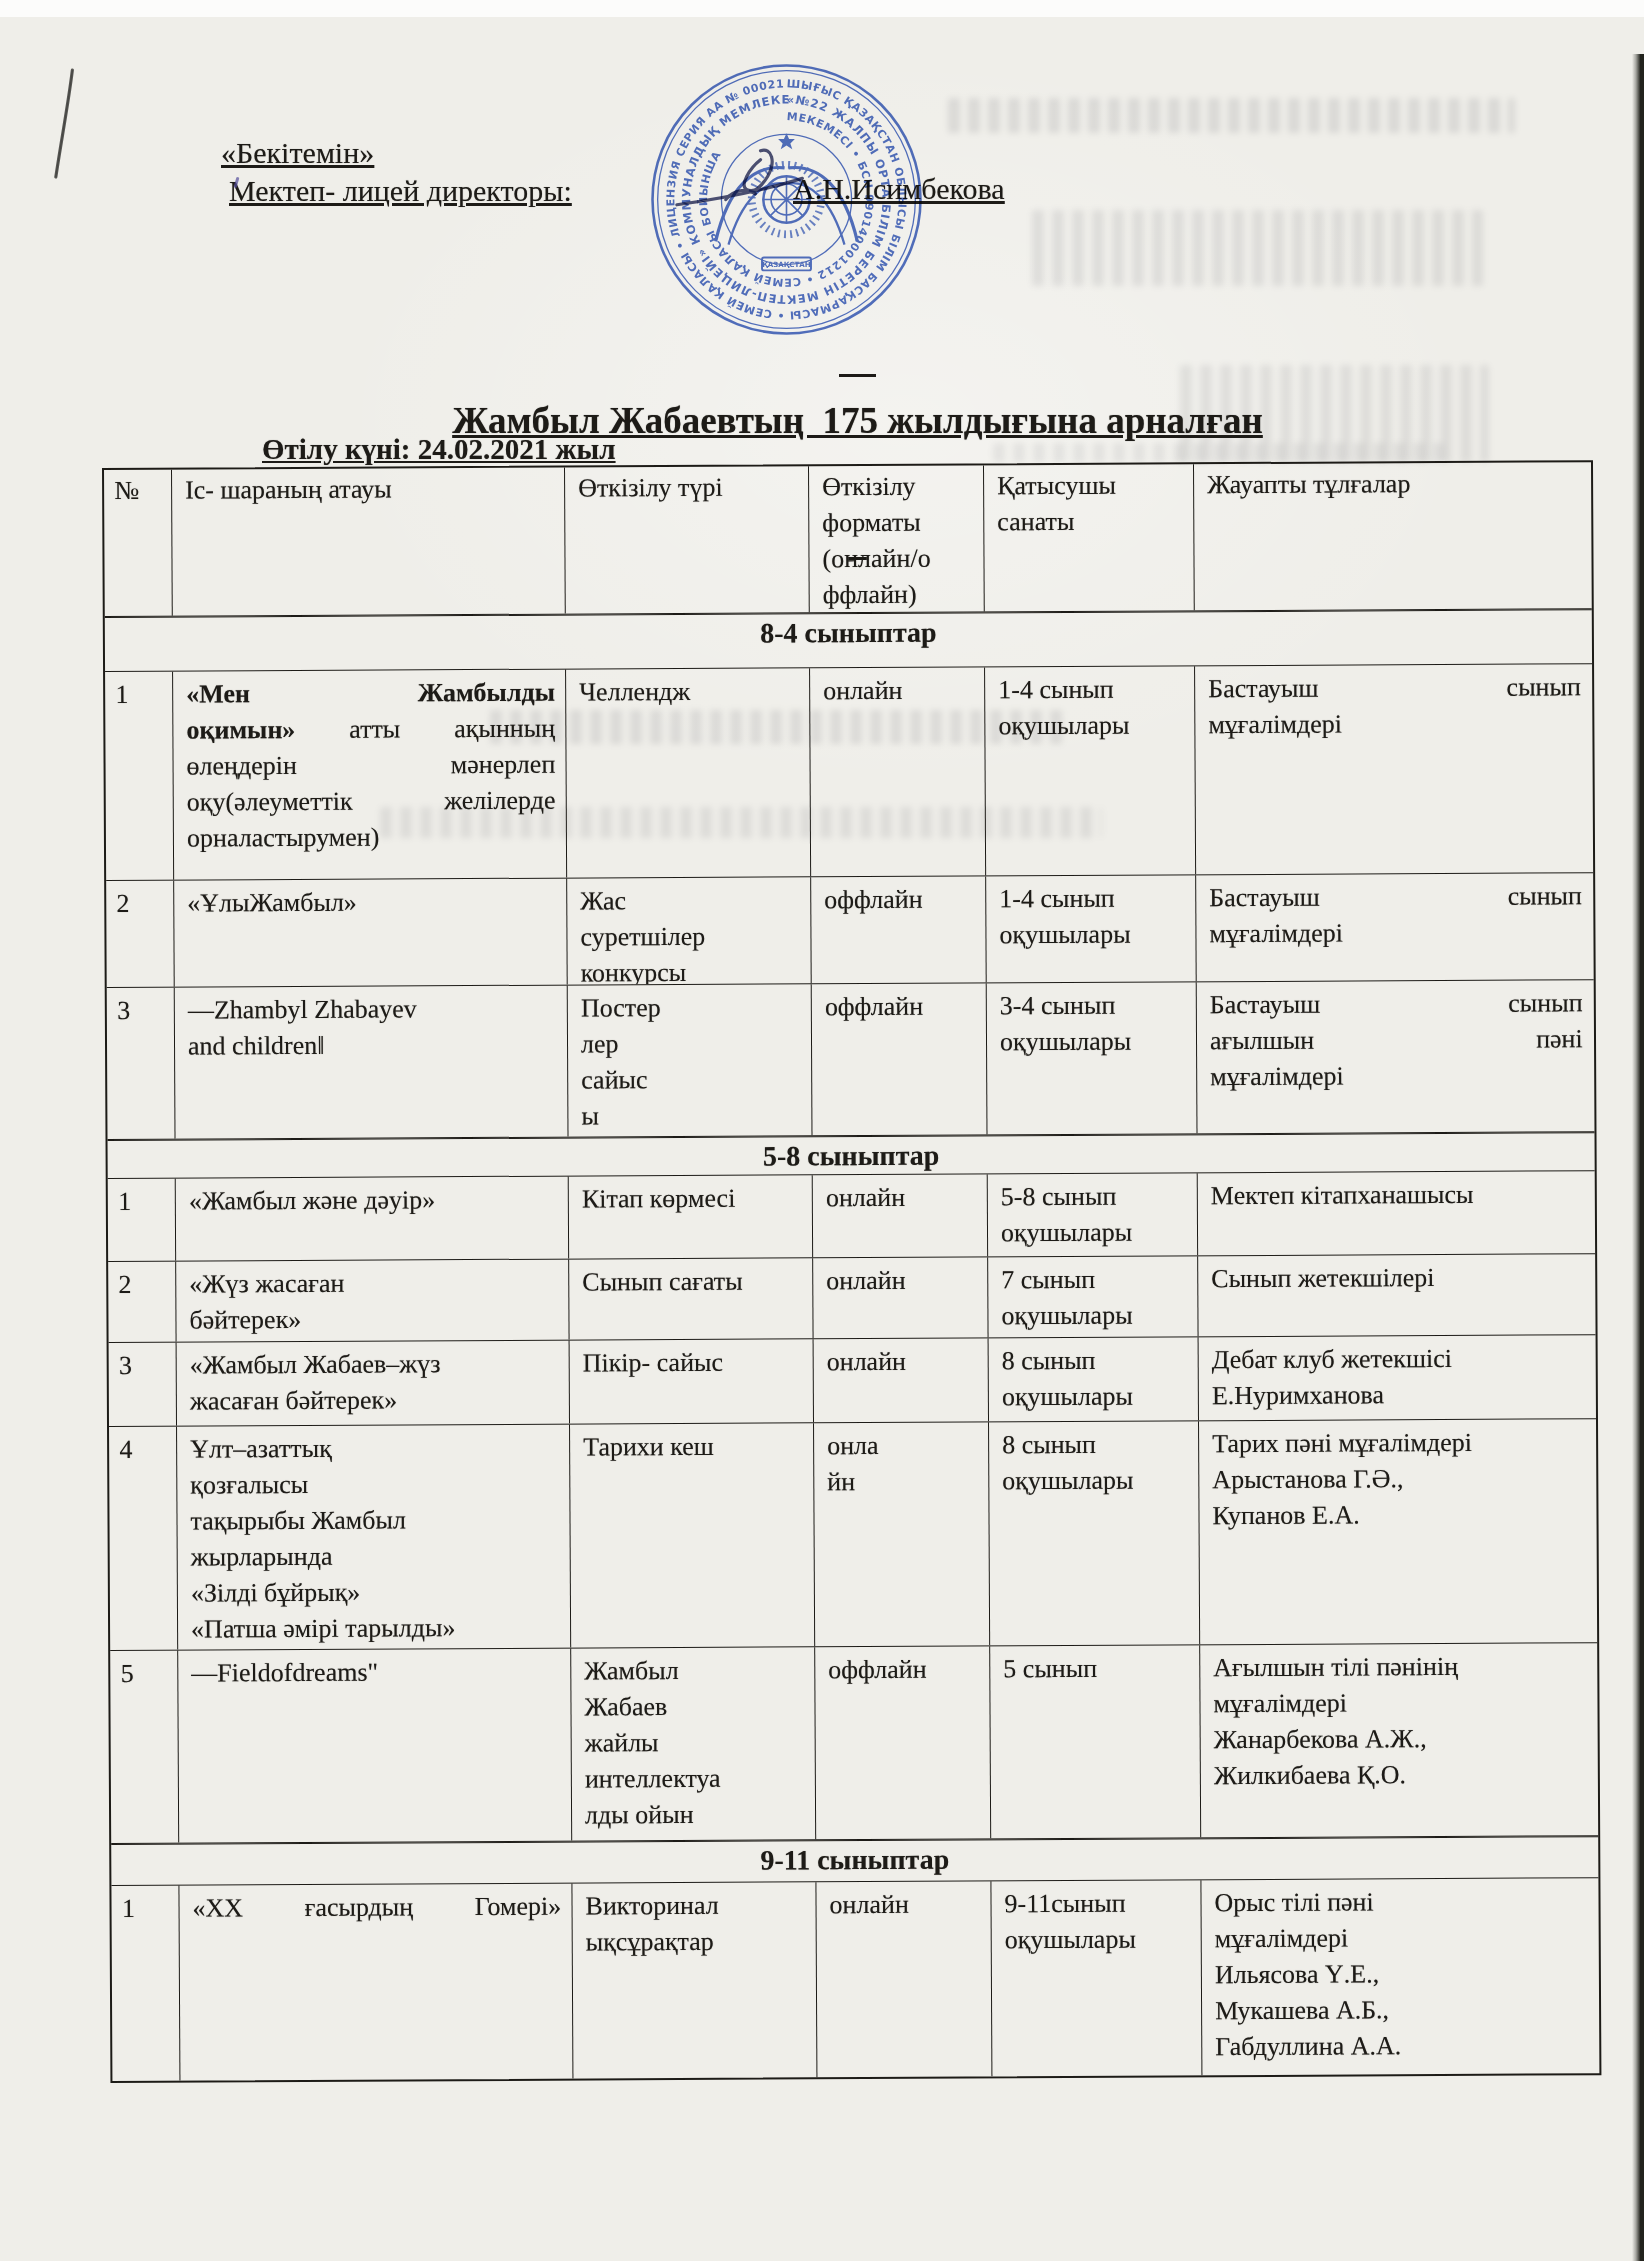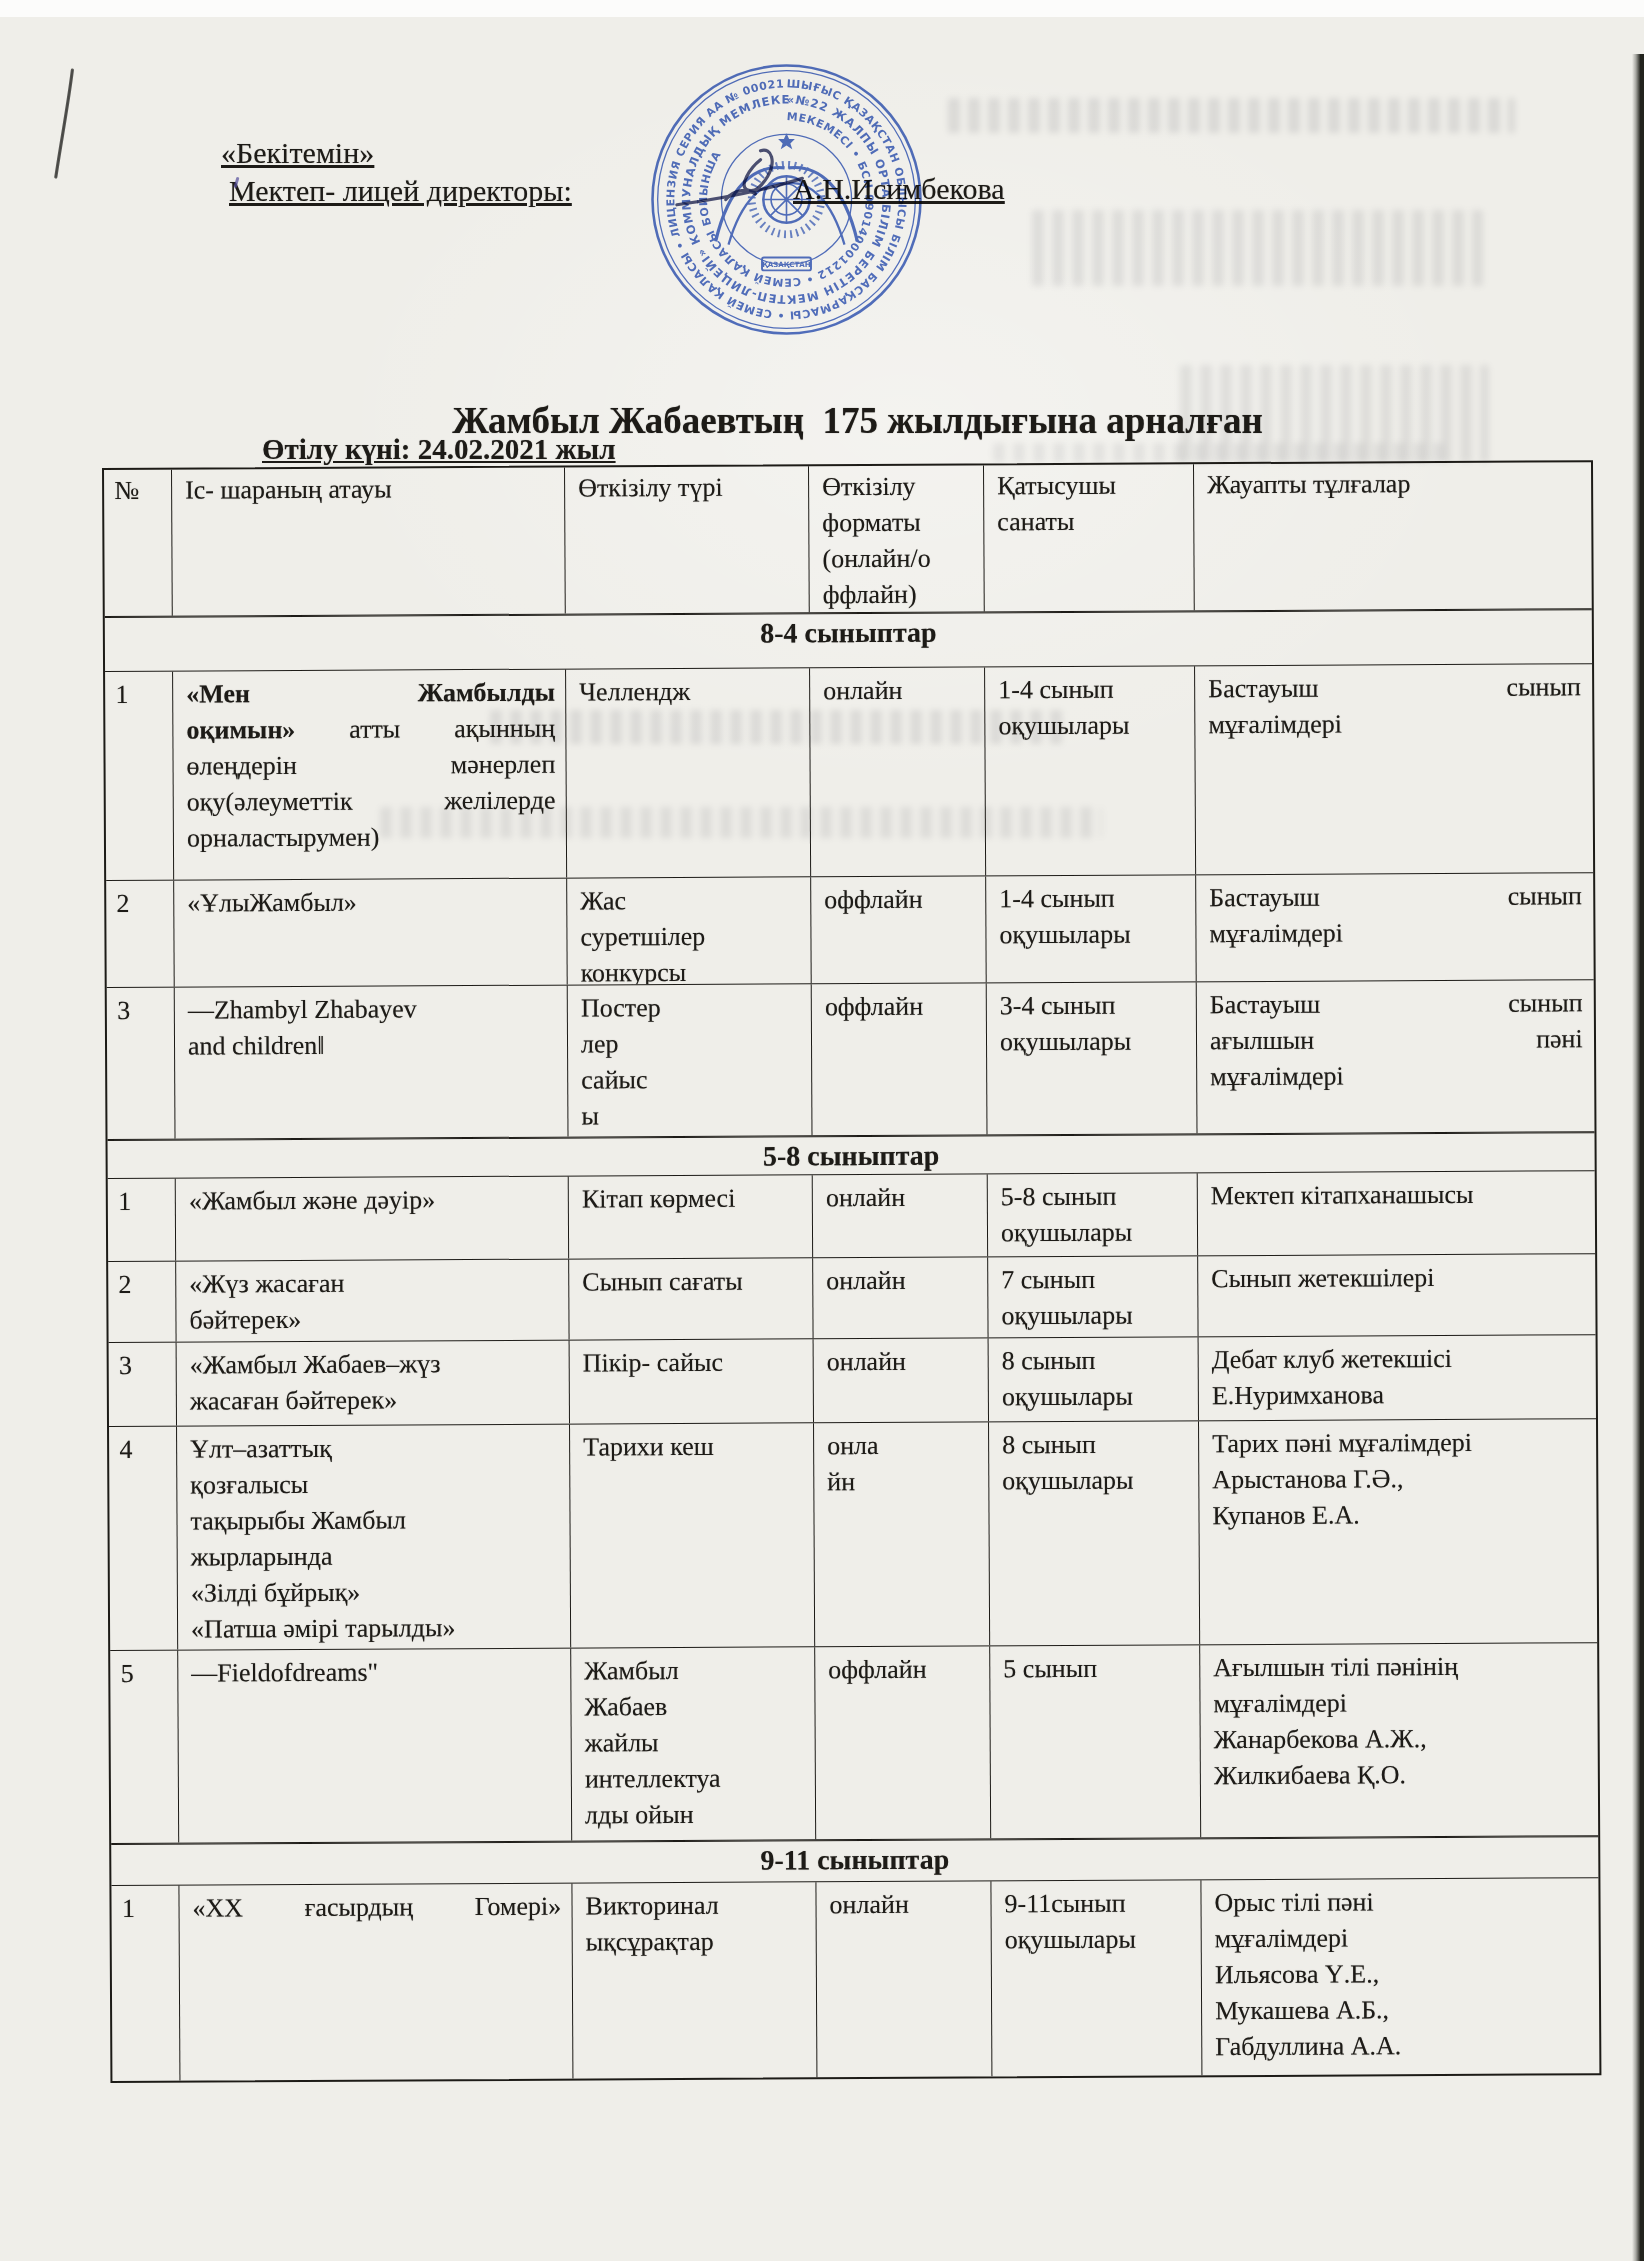--- a/index.html
+++ b/index.html
@@ -21,20 +21,21 @@
     background:linear-gradient(90deg, rgba(32,33,27,0), rgba(32,33,27,.35) 30%, #22231d 65%);
   }
   .txt{position:absolute;white-space:pre;text-decoration:underline;}
   .approval-label{left:221px;top:119px;font-size:30px;text-shadow:0 0 0.8px rgba(35,32,28,.5);}
   .director-label{left:229px;top:157px;font-size:30px;text-shadow:0 0 0.8px rgba(35,32,28,.5);}
   .director-name{left:793px;top:155px;font-size:30px;text-shadow:0 0 0.8px rgba(35,32,28,.5);}
   .doc-title{
     position:absolute;left:71px;top:251px;width:1573px;text-align:center;
     font-size:37px;font-weight:700;line-height:61px;white-space:pre;
     text-shadow:0 0 1px rgba(35,32,28,.55);
+    text-decoration:underline;
   }
   .date-line{left:262px;top:416px;font-size:29px;font-weight:700;text-shadow:0 0 0.9px rgba(35,32,28,.5);}
 
   
   .etable{
     position:absolute;left:102px;top:451px;width:1487px;
     border:2.6px solid #1d1b17;box-sizing:content-box;
     transform:rotate(-0.3deg);transform-origin:0 0;
     text-shadow:0 0 0.8px rgba(35,32,28,.5);
   }

